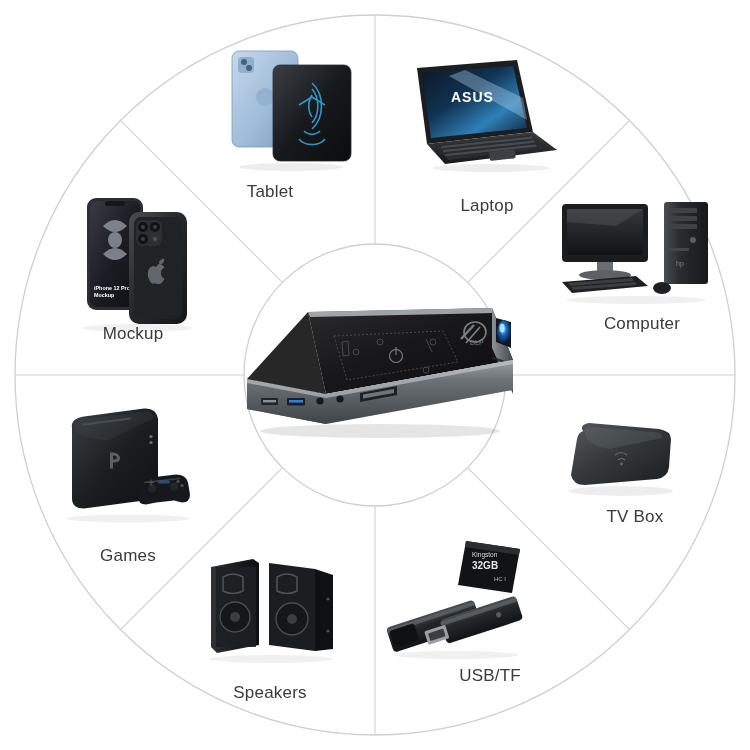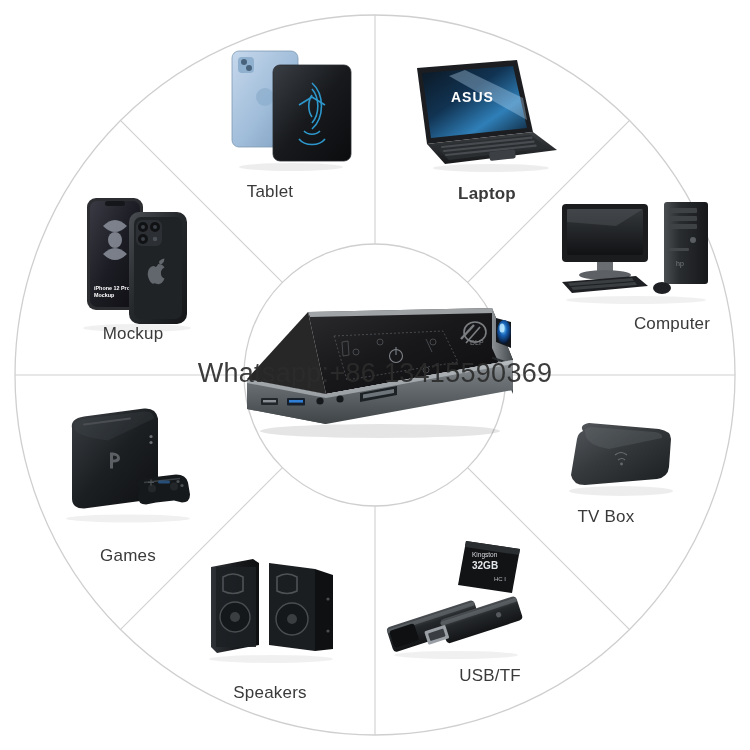--- a/index.html
+++ b/index.html
@@ -436,23 +436,22 @@
         <g fill="#6d7379" opacity="0.85" transform="translate(78,72) scale(0.9)">
           <path d="M8,0 q5,0 7,4 q-4,2 -4,6 q0,5 4,6 q-2,5 -5,6 q-2,1 -4,0 q-2,-1 -4,0 q-3,-1 -5,-7 q-2,-7 2,-11 q3,-3 6,-1 q1,1 3,-3 Z"></path>
           <path d="M9,-3 q3,-3 6,-3 q0,4 -3,6 q-3,2 -3,-3 Z"></path>
         </g>
       </g>
       <ellipse cx="64" cy="136" rx="54" ry="4" fill="#000" opacity="0.06"></ellipse>
     </svg>
   </div>
 
   <div class="label" style="left:270px;top:192px;">Tablet</div>
-  <div class="label" style="left:487px;top:194px;font-weight:bold;">Laptop</div>
-  <div class="label" style="left:642px;top:324px;margin-left:30px;">Computer</div>
-  <div class="label" style="left:606px;top:517px;">TV Box</div>
+  <div class="label" style="left:487px;top:206px;">Laptop</div>
+  <div class="label" style="left:642px;top:324px;">Computer</div>
+  <div class="label" style="left:635px;top:517px;">TV Box</div>
   <div class="label" style="left:450px;top:676px;margin-left:40px;">USB/TF</div>
   <div class="label" style="left:270px;top:675px;margin-top:18px;">Speakers</div>
   <div class="label" style="left:128px;top:556px;">Games</div>
   <div class="label" style="left:133px;top:334px;">Mockup</div>
 
-  <div id="watermark">Whatsapp:+86 13415590369</div>
 
 </div>
 
 </body></html>

